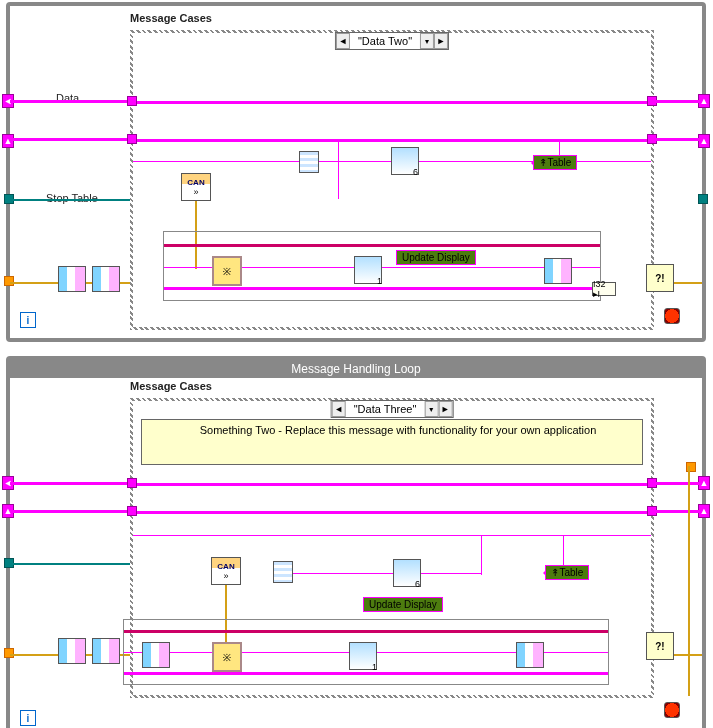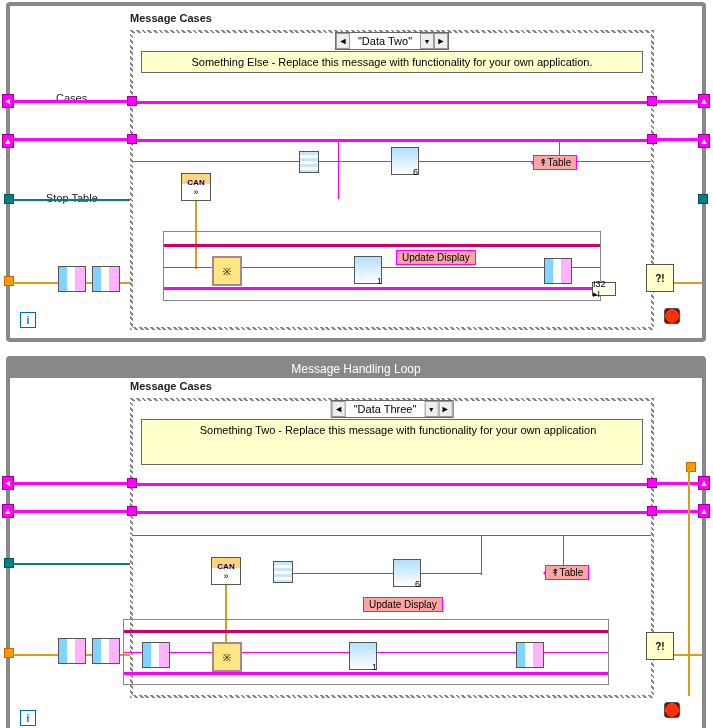--- a/index.html
+++ b/index.html
@@ -103,21 +103,21 @@
   .wire-label {
     position: absolute;
     font-size: 11px;
     color: #222;
     background: #fff;
     padding: 0 2px;
   }
   .tag-box {
     position: absolute;
     border: 1px solid #ff00ff;
-    background: #fca5a5;
+    background: #4d7c0f;
     padding: 1px 5px;
     font-size: 10px;
     color: #000;
   }
   .tag-box.with-arrow::before {
     content: '';
     position: absolute;
     left: -6px;
     top: 50%;
     transform: translateY(-50%);
@@ -231,21 +231,21 @@
   <div class="while-loop" style="left:6px; top:2px; width:700px; height:340px;">
 
     <div class="tunnel shift" style="left:-8px; top:88px;">◄</div>
     <div class="tunnel shift" style="right:-8px; top:88px;">▲</div>
     <div class="tunnel shift" style="left:-8px; top:128px;">▲</div>
     <div class="tunnel shift" style="right:-8px; top:128px;">▲</div>
     <div class="tunnel teal" style="left:-6px; top:188px;"></div>
     <div class="tunnel orange" style="left:-6px; top:270px;"></div>
     <div class="tunnel teal" style="right:-6px; top:188px;"></div>
 
-    <div class="wire-label" style="left:44px; top:86px;">Cases</div>
+    <div class="wire-label" style="left:44px; top:86px;">Data</div>
     <div class="wire-label" style="left:34px; top:186px;">Stop Table</div>
 
     <div class="wire h thick" style="left:0; top:94px; width:120px;"></div>
     <div class="wire h thick" style="left:0; top:132px; width:120px;"></div>
     <div class="wire h teal" style="left:0; top:193px; width:120px; height:2px;"></div>
     <div class="wire h orange" style="left:0; top:276px; width:692px; height:2px;"></div>
 
     <div class="node unbundle" style="left:48px; top:260px;"></div>
     <div class="node unbundle" style="left:82px; top:260px;"></div>
 
@@ -257,23 +257,20 @@
       <div class="case-label">Message Cases</div>
       <div class="case-inner">
 
         <div class="case-selector">
           <div class="case-arrow">◄</div>
           <div class="case-value">"Data Two"</div>
           <div class="case-dropdown">▾</div>
           <div class="case-arrow">►</div>
         </div>
 
-        <div class="comment-box" style="left:8px; top:18px; right:8px;">
-          <span>Something Else - Replace this message with functionality for your own application.</span>
-        </div>
 
         <div class="wire h thick" style="left:0; top:68px; width:518px;"></div>
         <div class="wire h thick" style="left:0; top:106px; width:518px;"></div>
         <div class="wire h" style="left:0; top:128px; width:518px;"></div>
 
         <div class="node table-icon" style="left:166px; top:118px;"></div>
         <div class="wire v" style="left:205px; top:106px; height:60px;"></div>
         <div class="node vi" style="left:258px; top:114px; background:linear-gradient(#b3e0ff, #fff);"></div>
         <div class="small-label" style="left:280px; top:134px;">6</div>
         <div class="wire h" style="left:286px; top:128px; width:140px;"></div>

